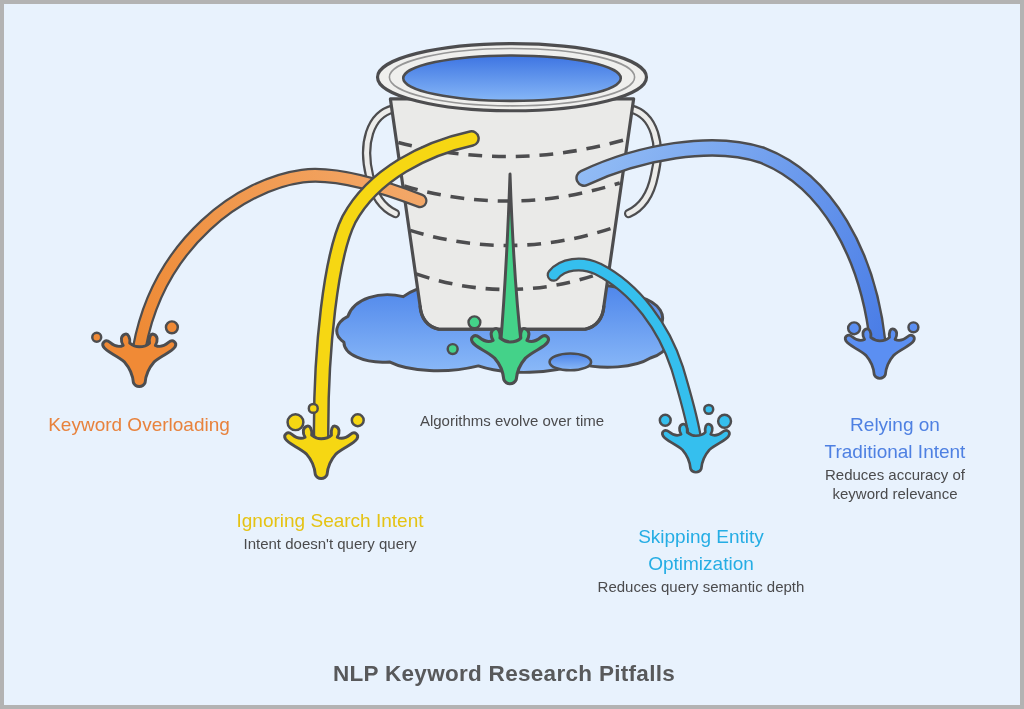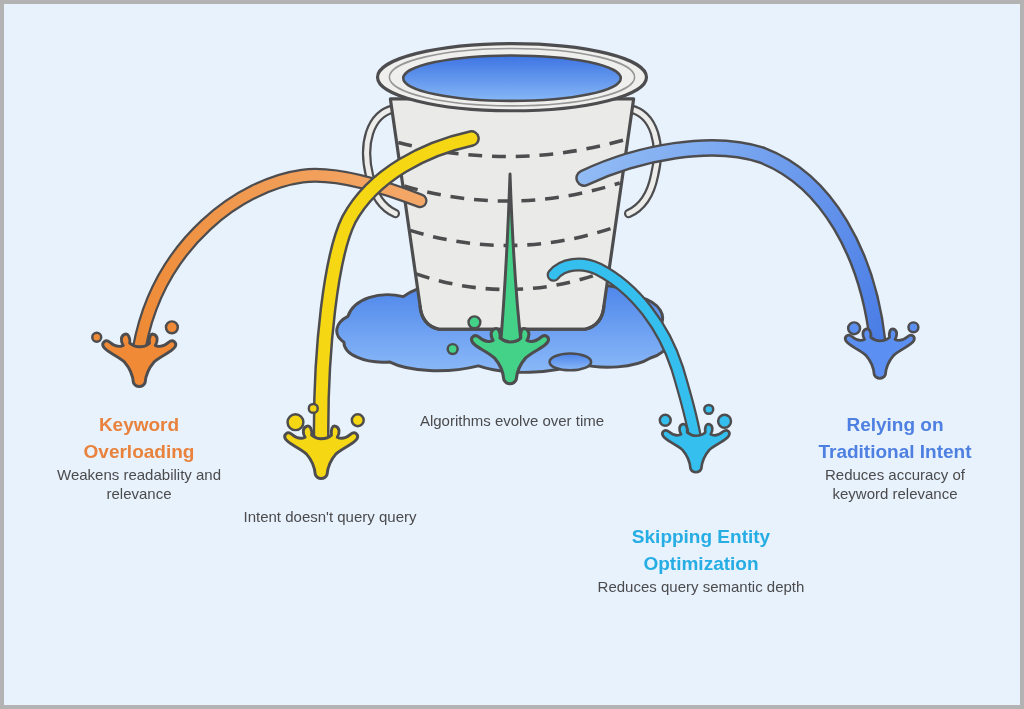--- a/index.html
+++ b/index.html
@@ -13,21 +13,21 @@
     font-family:"Liberation Sans", sans-serif;
   }
   #art{position:absolute;left:0;top:0;width:100%;height:100%;}
   .pitfall{
     position:absolute;
     text-align:center;
     transform:translateX(-50%);
   }
   .pitfall-title{
     font-size:19px;
-    font-weight:bold;
+    font-weight:normal;
     line-height:27px;
   }
   .pitfall-desc{
     margin-top:0;
     font-size:15px;
     line-height:19px;
     color:#4b4b4d;
   }
   .t-orange{color:#e8823c;}
   .t-yellow{color:#e5c314;}
@@ -139,35 +139,36 @@
       <circle cx="667" cy="421" r="5.5" fill="#35bfee"></circle>
       <circle cx="711" cy="410" r="4.5" fill="#35bfee"></circle>
       <circle cx="727" cy="422" r="6.5" fill="#35bfee"></circle>
       <circle cx="858" cy="328" r="6" fill="#5b8ff2"></circle>
       <circle cx="918" cy="327" r="5" fill="#5b8ff2"></circle>
     </g>
   </svg>
 
   <div class="pitfall" style="left:135px; top:407px; width:190px;">
     <div class="pitfall-title t-orange">Keyword Overloading</div>
-    <div class="pitfall-desc">Weakens readability and relevance</div>
   </div>
 
   <div class="pitfall" style="left:326px; top:503px; width:210px;">
+    <div class="pitfall-title t-yellow">Ignoring Search Intent</div>
     <div class="pitfall-desc">Intent doesn't query query</div>
   </div>
 
   <div class="pitfall" style="left:508px; top:407px; width:200px;">
     <div class="pitfall-desc">Algorithms evolve over time</div>
   </div>
 
   <div class="pitfall" style="left:697px; top:503px; width:210px;">
     <div class="pitfall-title t-cyan">Skipping Entity Optimization</div>
     <div class="pitfall-desc">Reduces query semantic depth</div>
   </div>
 
   <div class="pitfall" style="left:891px; top:407px; width:160px;">
     <div class="pitfall-title t-blue">Relying on Traditional Intent</div>
     <div class="pitfall-desc">Reduces accuracy of keyword relevance</div>
   </div>
 
+  <div id="diagram-title">NLP Keyword Research Pitfalls</div>
 
 </div>
 
 </body></html>

